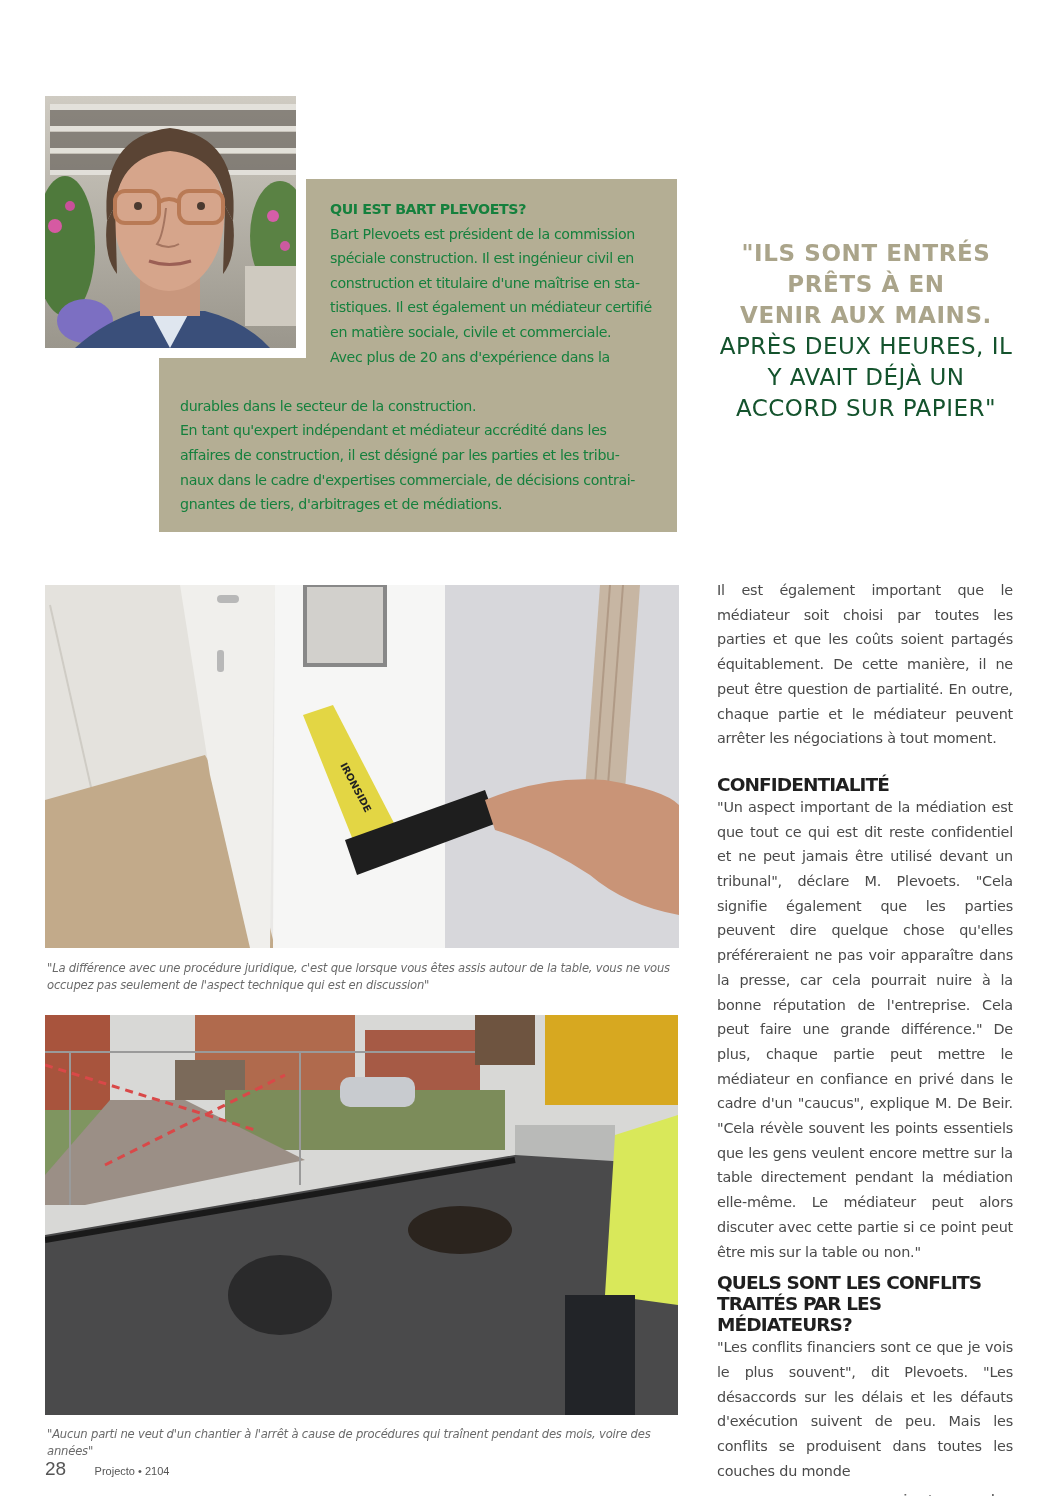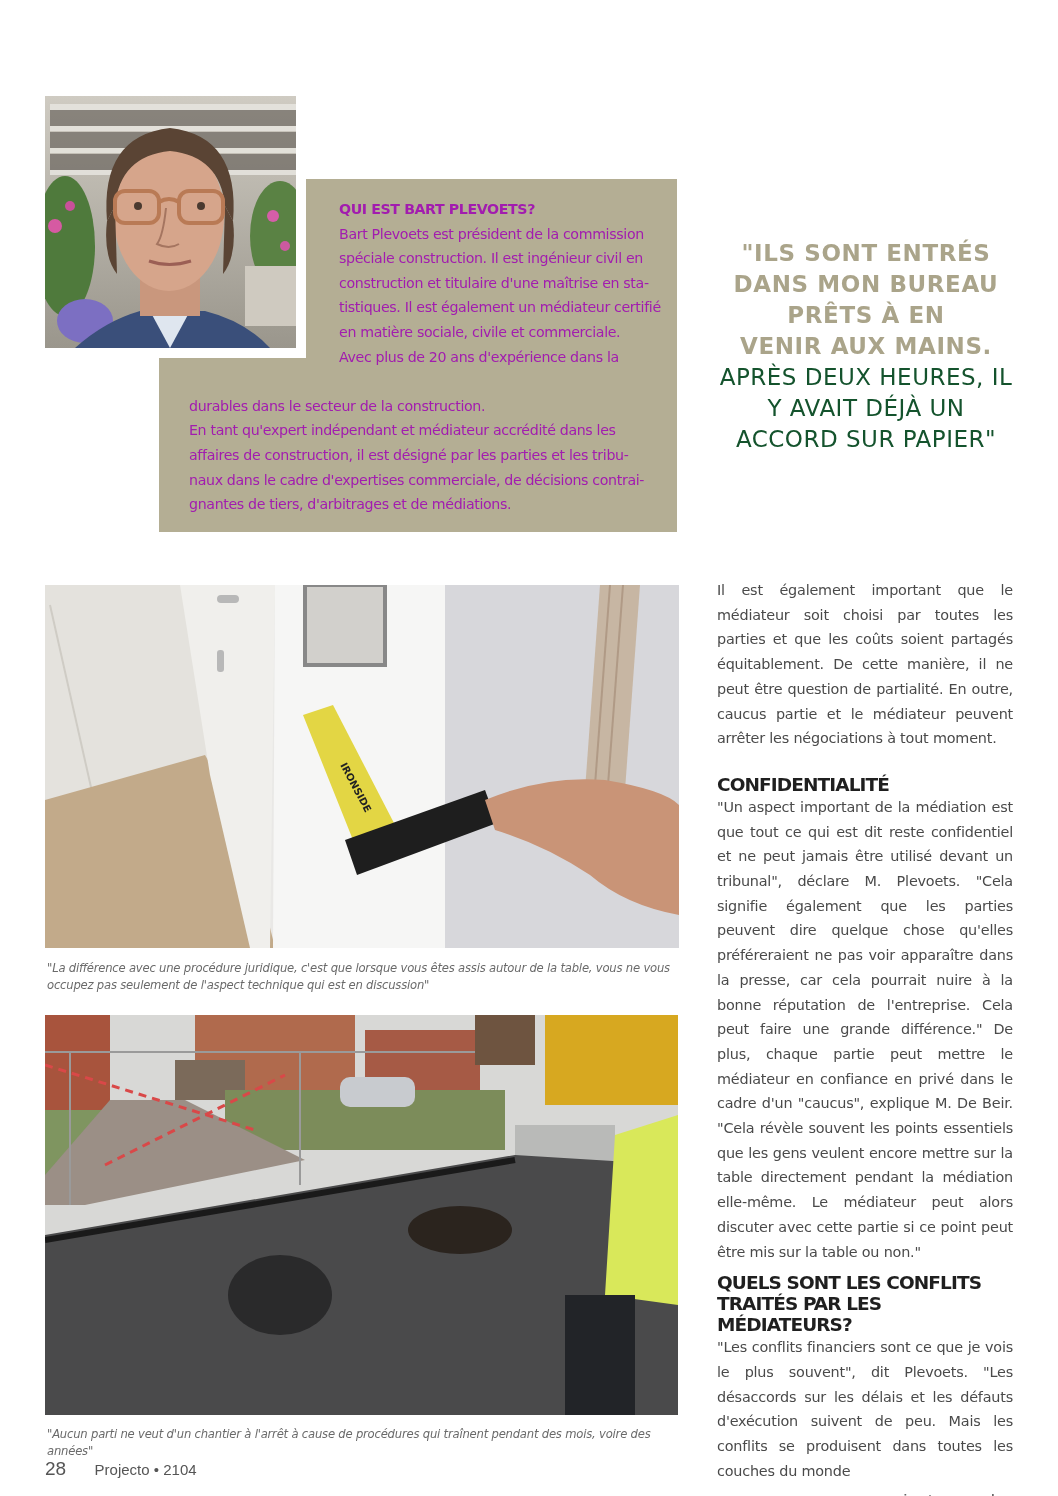--- a/index.html
+++ b/index.html
@@ -11,23 +11,22 @@
   }
   .abs { position: absolute; }
 
   
   #bio-box {
     left: 159px; top: 179px; width: 518px; height: 353px;
     background: #b4ae94;
   }
   #bio-text {
     left: 180px; top: 197px; width: 485px;
-    font-size: 14.2px; line-height: 24.6px; color: #a21caf;
+    font-size: 14.2px; line-height: 24.6px; color: #15803d;
     letter-spacing: -0.35px;
-    margin-left: 9px;
   }
   #bio-text .indent-wrap { float: left; width: 150px; height: 168px; }
   #bio-title { font-weight: bold; display: block; letter-spacing: -0.4px; }
 
   
   #portrait {
     left: 45px; top: 96px; width: 251px; height: 252px;
     border-right: 10px solid #fff; border-bottom: 10px solid #fff;
     overflow: hidden; background: #8a8476;
   }
@@ -61,21 +60,21 @@
   .caption {
     font-style: italic; font-size: 11.6px; line-height: 17px; color: #6a6a6a;
     letter-spacing: -0.2px;
   }
   #caption-1 { left: 47px; top: 960px; width: 630px; }
   #caption-2 { left: 47px; top: 1426px; width: 640px; }
 
   
   #footer-left { left: 45px; top: 1458px; font-family: "Liberation Sans", sans-serif; color: #555; }
   #page-num { font-size: 19px; margin-right: 24px; }
-  #pub-name { font-size: 15px; }
+  #pub-name { font-size: 11px; }
   #footer-url {
     right: 46px; top: 1490px; font-family: "Liberation Sans", sans-serif;
     font-size: 19px; color: #666; text-decoration: underline; text-decoration-color: #888;
   }
 </style>
 </head>
 <body>
 
 <div id="bio-box" class="abs"></div>
 
@@ -142,21 +141,20 @@
   <br>
   <span>durables dans le secteur de la construction.</span><br>
   <span>En tant qu'expert indépendant et médiateur accrédité dans les</span><br>
   <span>affaires de construction, il est désigné par les parties et les tribu-</span><br>
   <span>naux dans le cadre d'expertises commerciale, de décisions contrai-</span><br>
   <span>gnantes de tiers, d'arbitrages et de médiations.</span>
 </div>
 
 <div id="pull-quote" class="abs">
   <span class="q-bold">"ILS SONT ENTRÉS</span>
-  <span class="q-bold">DANS MON BUREAU</span>
   <span class="q-bold">PRÊTS À EN</span>
   <span class="q-bold">VENIR AUX MAINS.</span>
   <span class="q-light">APRÈS DEUX HEURES, IL</span>
   <span class="q-light">Y AVAIT DÉJÀ UN</span>
   <span class="q-light">ACCORD SUR PAPIER"</span>
 </div>
 
 <div id="photo-square" class="abs photo">
   <svg width="634" height="363" viewBox="0 0 634 363">
     <rect width="634" height="363" fill="#e9e8e6"></rect>
@@ -225,21 +223,21 @@
       <line x1="255" y1="37" x2="255" y2="170"></line>
     </g>
 
     <polygon points="570,120 633,100 633,290 560,280" fill="#d9e85a"></polygon>
     <rect x="520" y="280" width="70" height="120" fill="#222428"></rect>
   </svg>
 </div>
 <div id="caption-2" class="abs caption">"Aucun parti ne veut d'un chantier à l'arrêt à cause de procédures qui traînent pendant des mois, voire des années"</div>
 
 <div id="right-col" class="abs">
-  <p>Il est également important que le médiateur soit choisi par toutes les parties et que les coûts soient partagés équitablement. De cette manière, il ne peut être question de partialité. En outre, caucus partie et le médiateur peuvent arrêter les négociations à tout moment.</p>
+  <p>Il est également important que le médiateur soit choisi par toutes les parties et que les coûts soient partagés équitablement. De cette manière, il ne peut être question de partialité. En outre, chaque partie et le médiateur peuvent arrêter les négociations à tout moment.</p>
   <h2 style="margin-top:23px">CONFIDENTIALITÉ</h2>
   <p>"Un aspect important de la médiation est que tout ce qui est dit reste confidentiel et ne peut jamais être utilisé devant un tribunal", déclare M. Plevoets. "Cela signifie également que les parties peuvent dire quelque chose qu'elles préféreraient ne pas voir apparaître dans la presse, car cela pourrait nuire à la bonne réputation de l'entreprise. Cela peut faire une grande différence." De plus, chaque partie peut mettre le médiateur en confiance en privé dans le cadre d'un "caucus", explique M. De Beir. "Cela révèle souvent les points essentiels que les gens veulent encore mettre sur la table directement pendant la médiation elle-même. Le médiateur peut alors discuter avec cette partie si ce point peut être mis sur la table ou non."</p>
   <h2 class="h-second">
     <span>QUELS SONT LES CONFLITS</span><br>
     <span>TRAITÉS PAR LES MÉDIATEURS?</span>
   </h2>
   <p>"Les conflits financiers sont ce que je vois le plus souvent", dit Plevoets. "Les désaccords sur les délais et les défauts d'exécution suivent de peu. Mais les conflits se produisent dans toutes les couches du monde</p>
 </div>
 
 <div id="footer-left" class="abs">

